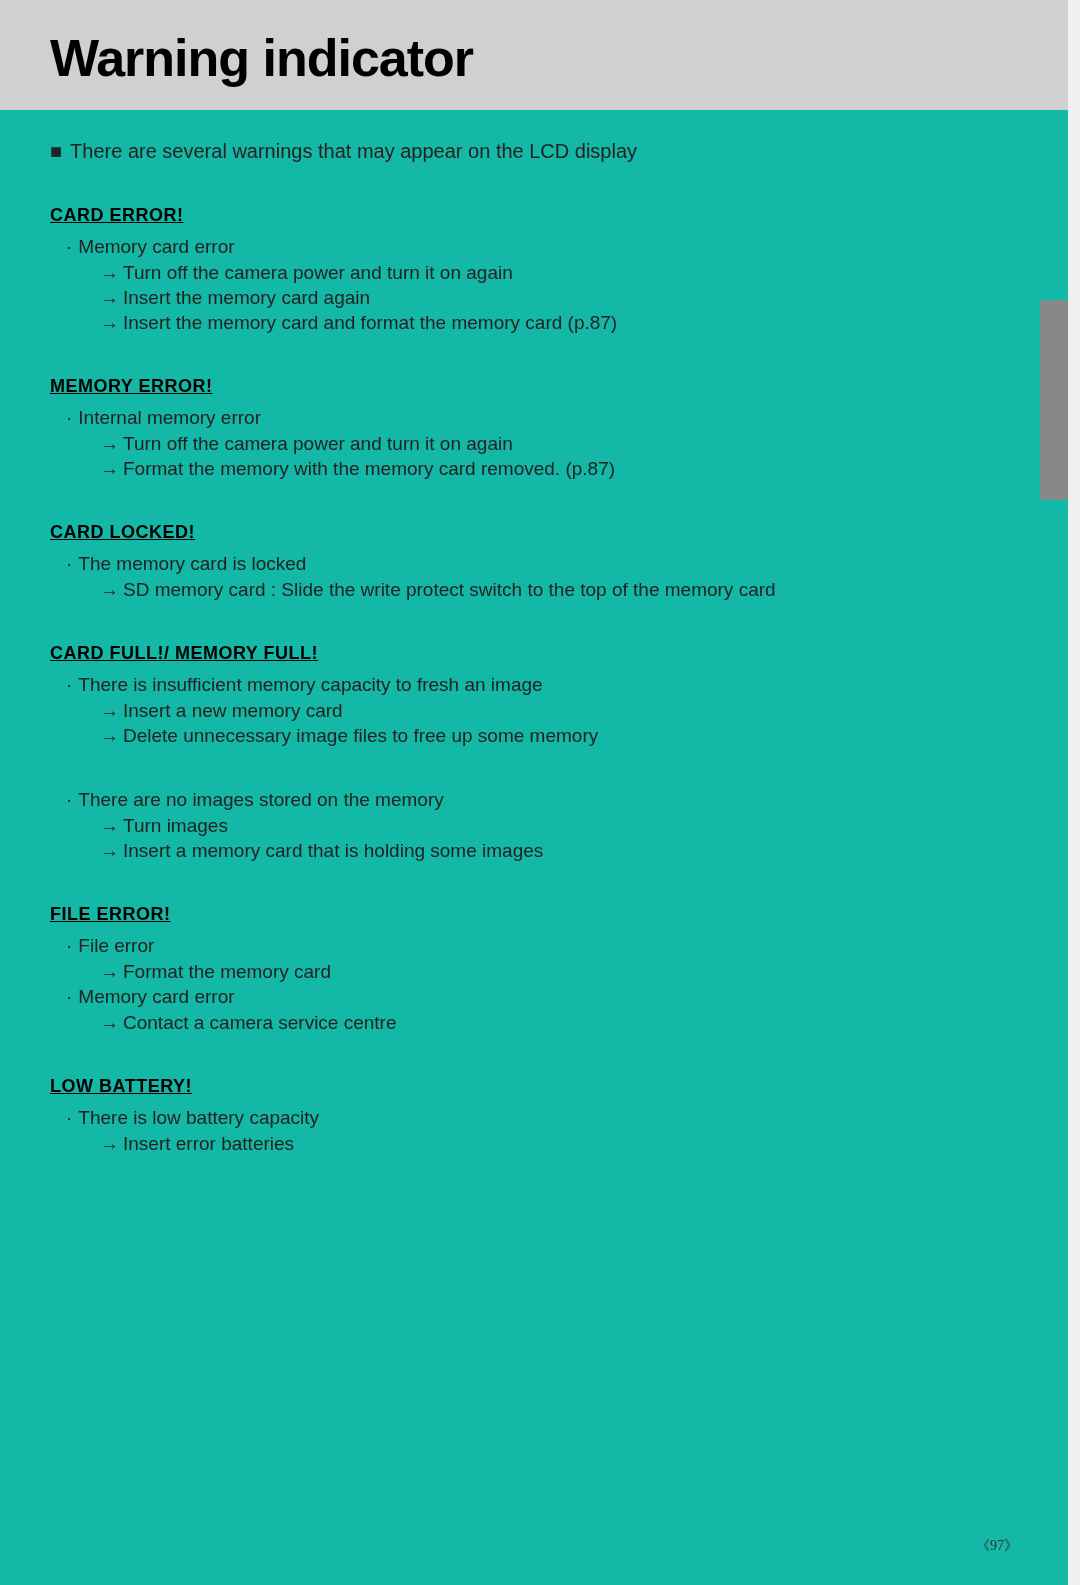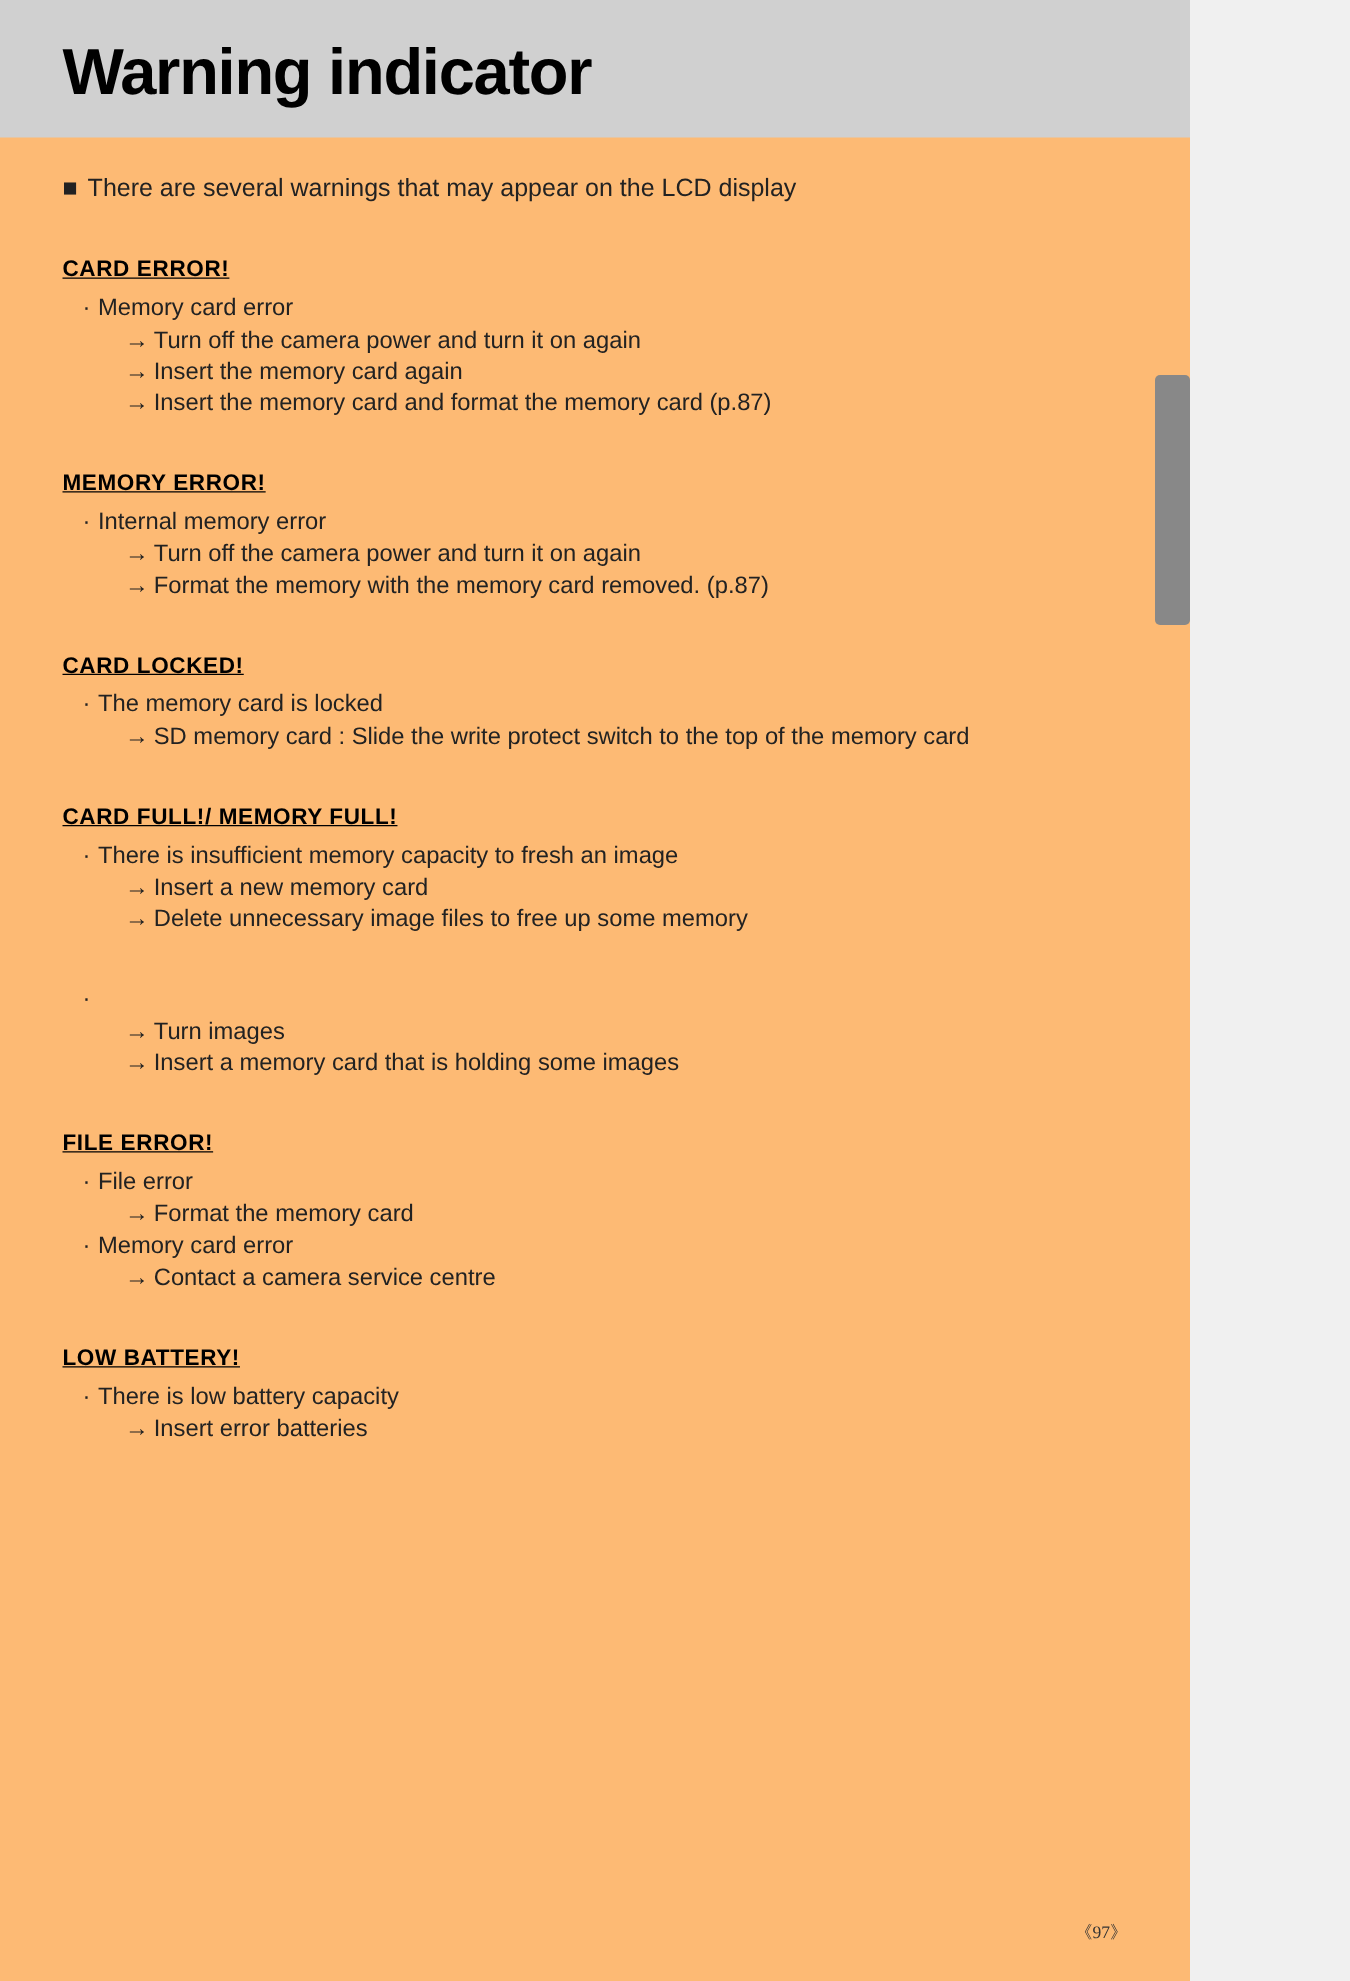--- a/index.html
+++ b/index.html
@@ -10,23 +10,23 @@
 
     body {
       width: 1080px;
       min-height: 1585px;
       background: #f0f0f0;
       font-family: 'Arial', sans-serif;
       position: relative;
     }
 
     .page {
-      width: 952px;
+      width: 1068px;
       min-height: 1585px;
-      background: #fdba74;
+      background: #14b8a6;
       padding: 0;
       position: relative;
     }
 
     .title-bar {
       background: #d0d0d0;
       padding: 28px 50px 22px 50px;
       margin-bottom: 30px;
     }
 
@@ -196,20 +196,21 @@
       </div>
       <div class="arrow-item">
         <span class="arrow">→</span>
         <span>Delete unnecessary image files to free up some memory</span>
       </div>
     </div>
 
     <div class="section">
       <div class="bullet-item">
         <span class="bullet-dot">·</span>
+        <span>There are no images stored on the memory</span>
       </div>
       <div class="arrow-item">
         <span class="arrow">→</span>
         <span>Turn images</span>
       </div>
       <div class="arrow-item">
         <span class="arrow">→</span>
         <span>Insert a memory card that is holding some images</span>
       </div>
     </div>

